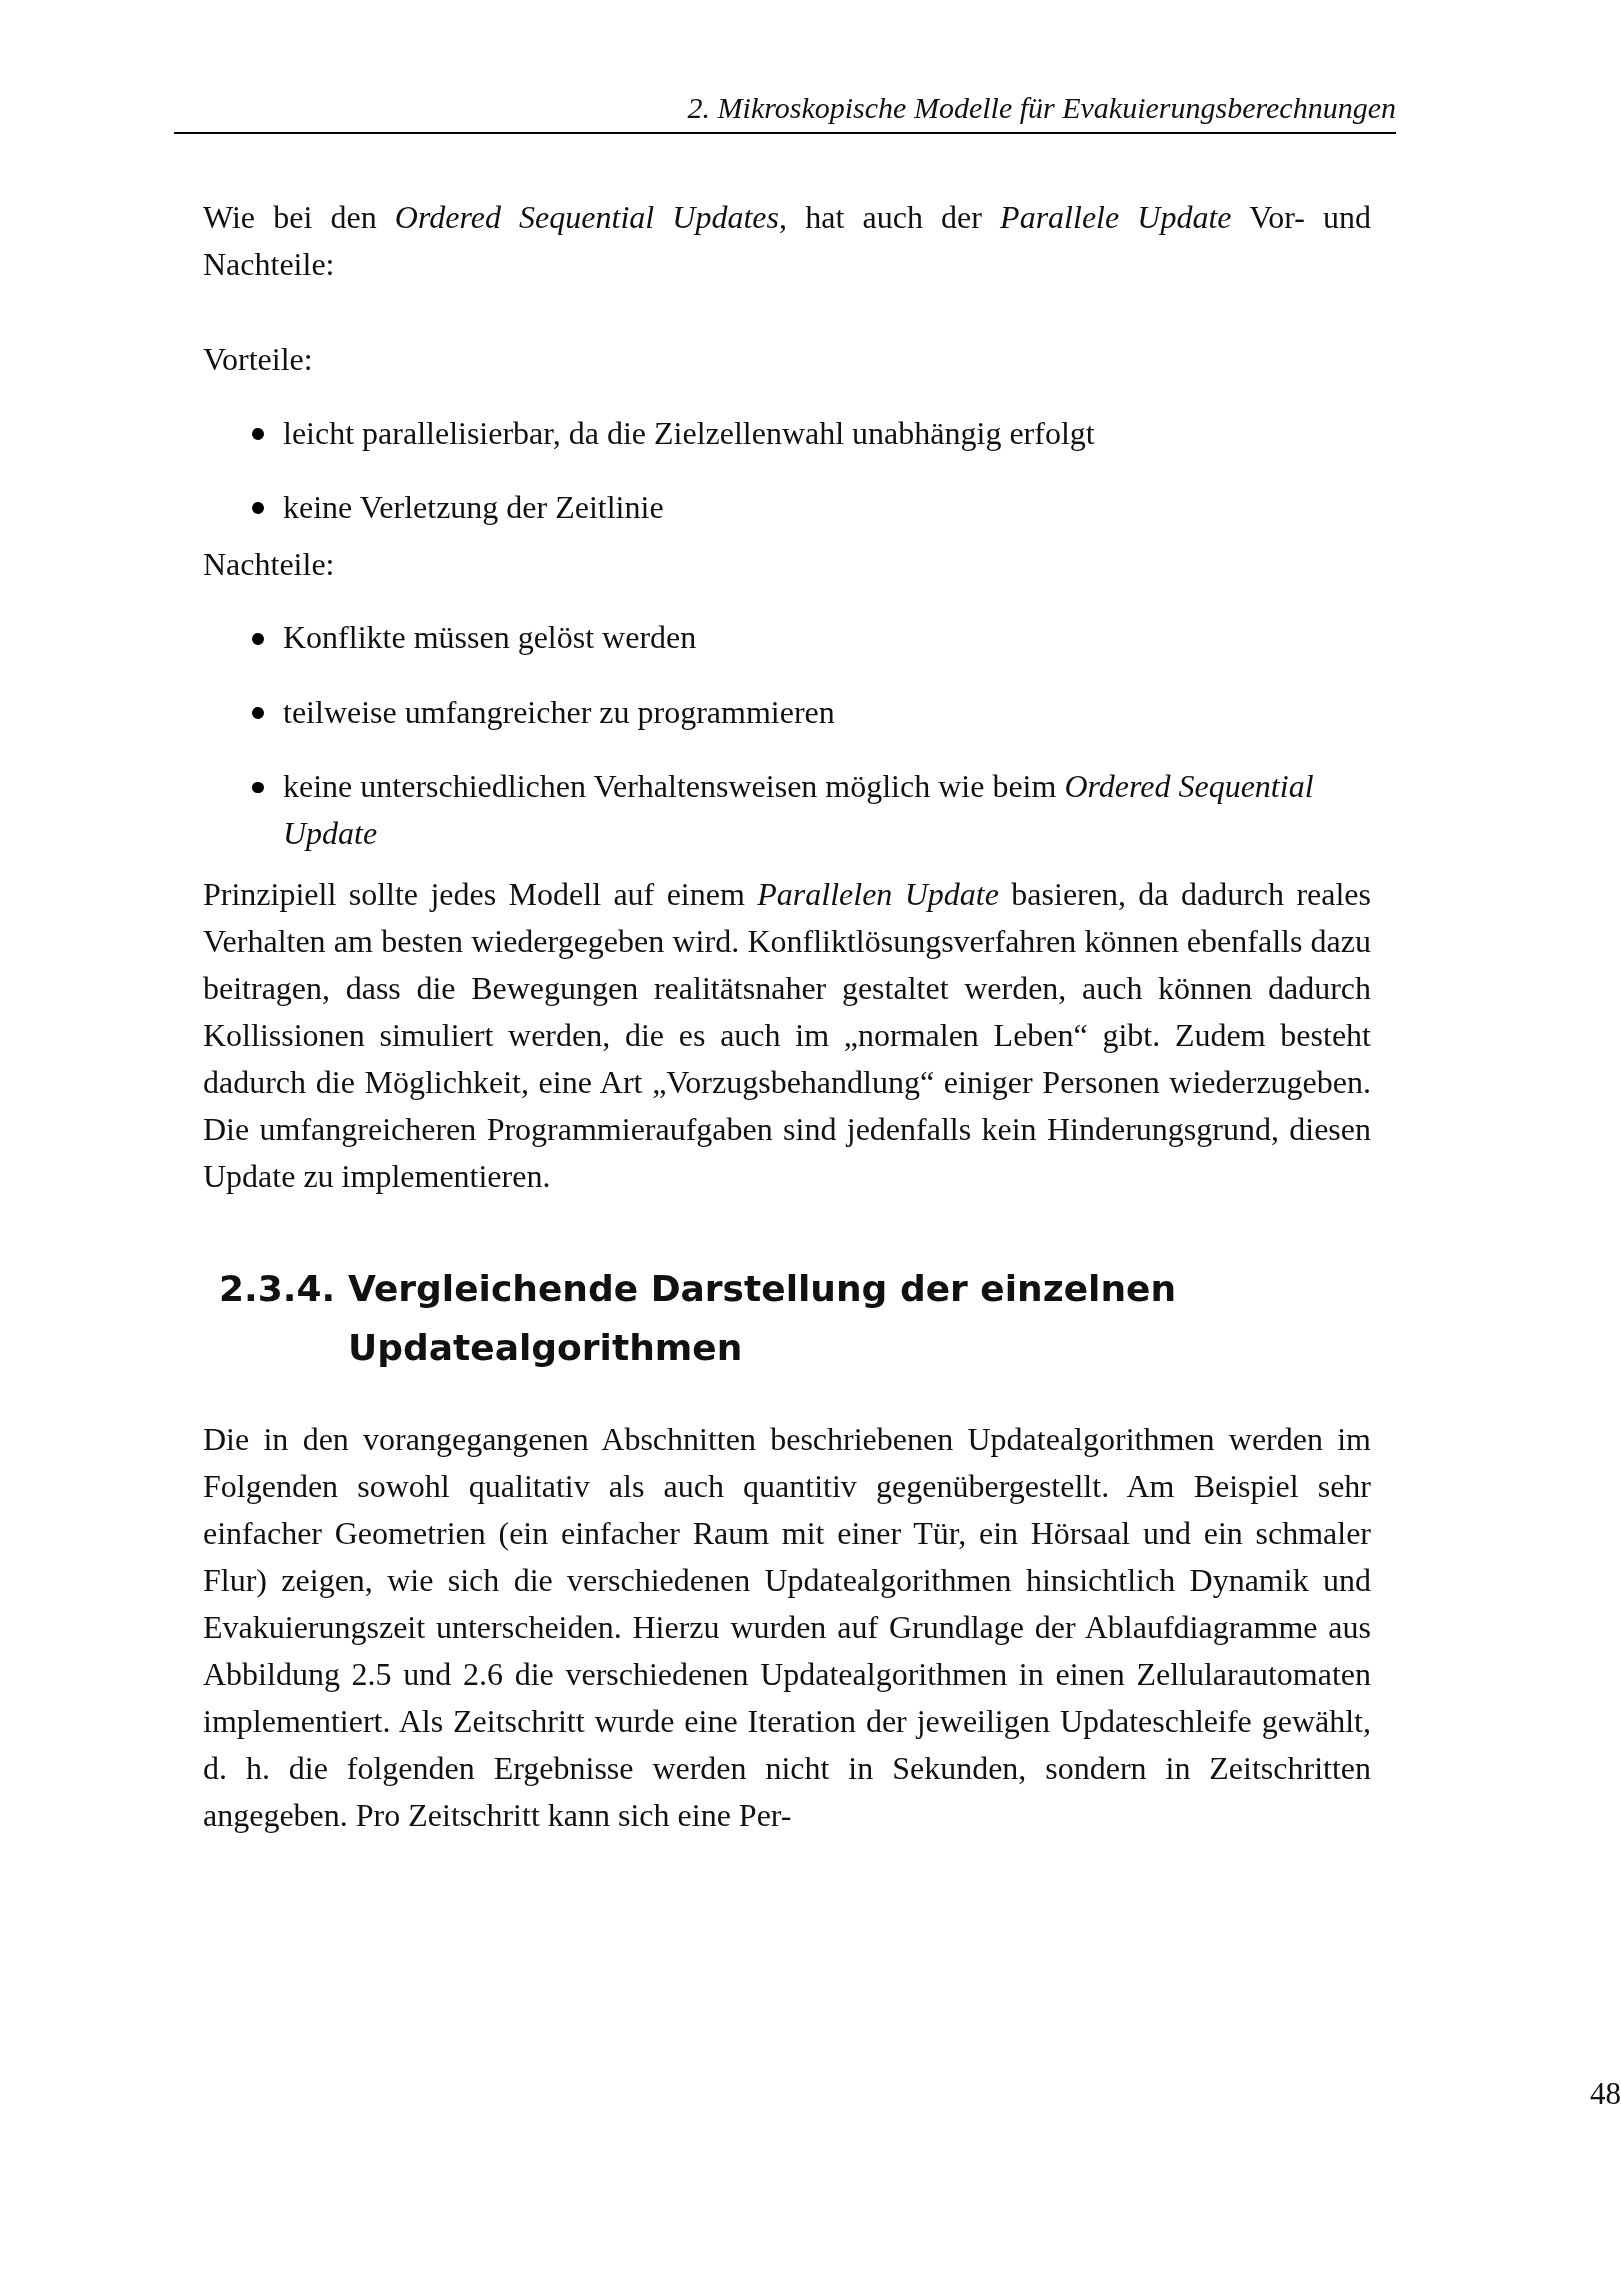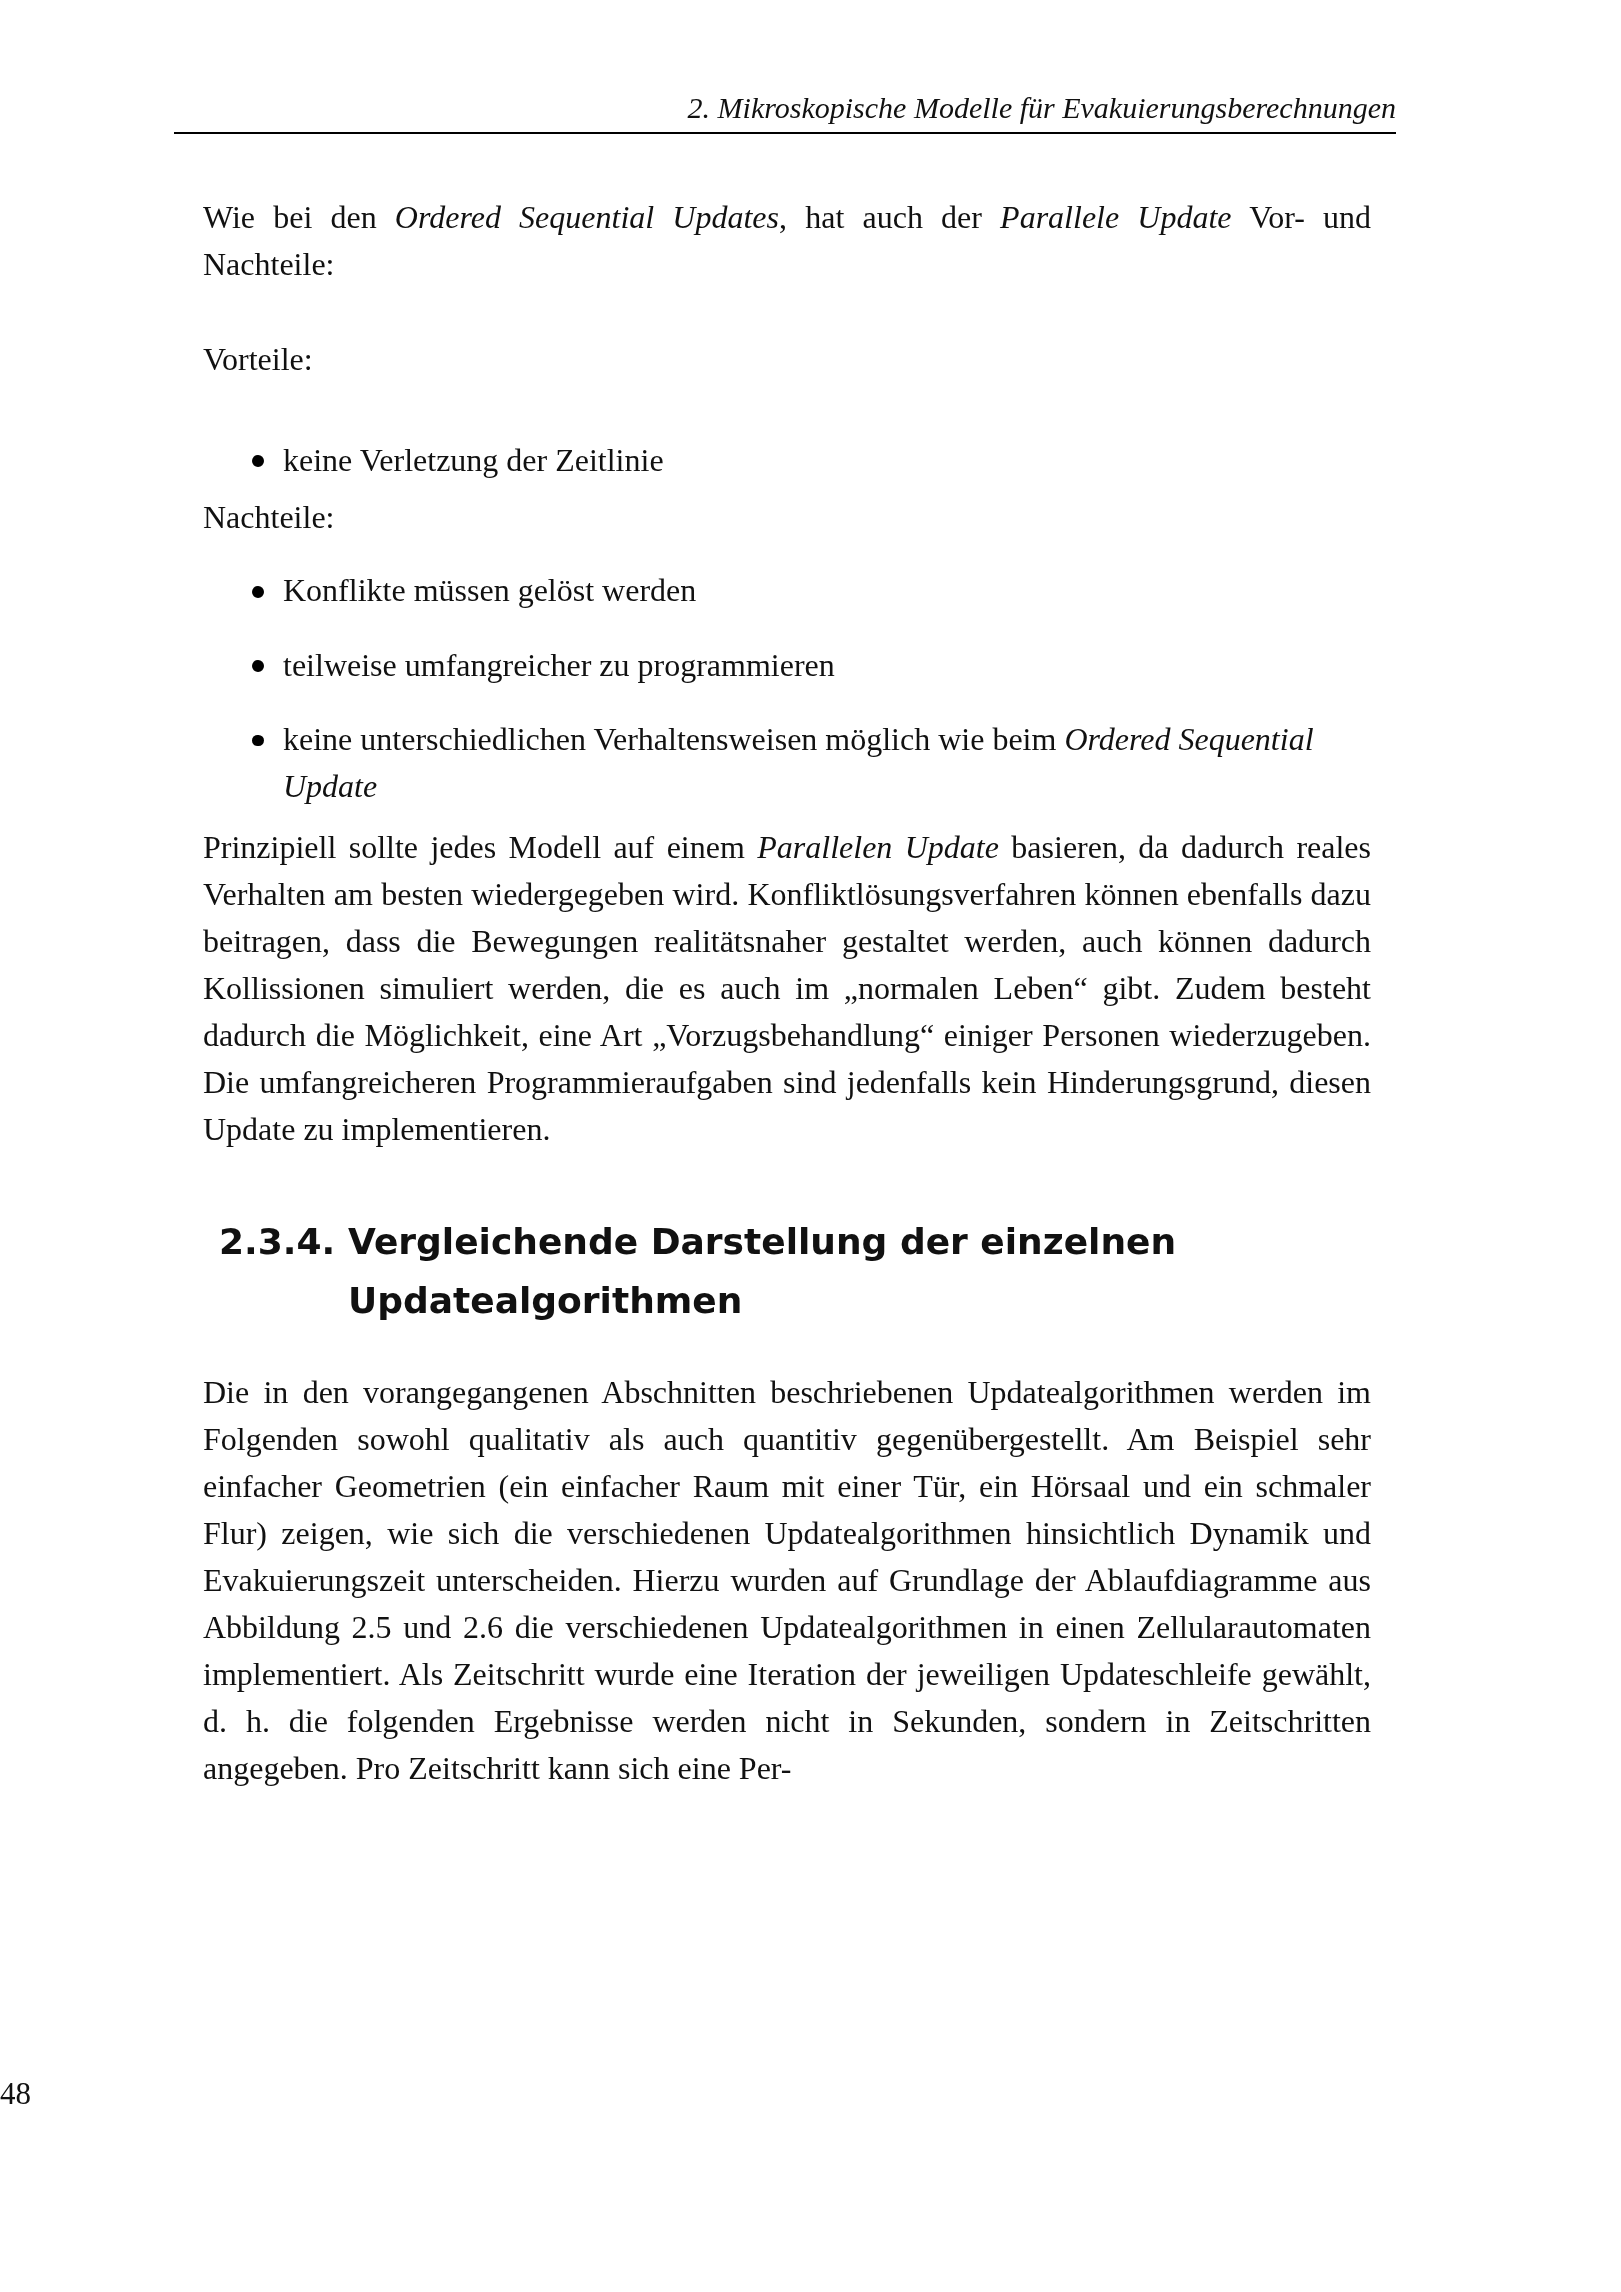--- a/index.html
+++ b/index.html
@@ -11,35 +11,36 @@
   .body { position: absolute; left: 203px; width: 1168px; top: 194px; font-size: 32px; line-height: 47px; }
   p { margin: 0; text-align: justify; }
   ul { list-style: none; margin: 0; padding: 0; }
   li { position: relative; padding-left: 80px; }
   li .bullet { position: absolute; left: 49px; top: 18.6px; width: 11.8px; height: 11.8px;
                background: #000; border-radius: 50%; }
   em { font-style: italic; }
   .heading { font-family: "DejaVu Sans", "Liberation Sans", sans-serif; font-weight: bold;
              font-size: 36px; line-height: 59px; display: flex; margin-left: 16px; }
   .heading .num { width: 129px; flex: none; }
-  .pagenum { position: absolute; left: 0; width: 1621px; top: 2076px; text-align: left; font-size: 31px; font-family: Liberation Serif, serif; }
+  .pagenum { position: absolute; left: 0; width: 1621px; top: 2076px; text-align: right; font-size: 31px; font-family: Liberation Serif, serif; }
 </style>
 </head>
 <body>
 
 <div class="header">2. Mikroskopische Modelle für Evakuierungsberechnungen</div>
 <div class="rule"></div>
 
 <div class="body">
   <p><span>Wie bei den </span><em>Ordered Sequential Updates</em><span>, hat auch der </span><em>Parallele Update</em><span> Vor- und Nachteile:</span></p>
 
   <div style="height:48px"></div>
   <p>Vorteile:</p>
   <div style="height:26.5px"></div>
   <ul>
+    <li><span class="bullet"></span><span>leicht parallelisierbar, da die Zielzellenwahl unabhängig erfolgt</span></li>
     <li style="margin-top:27.4px"><span class="bullet"></span><span>keine Verletzung der Zeitlinie</span></li>
   </ul>
   <div style="height:9.8px"></div>
   <p>Nachteile:</p>
   <div style="height:26.5px"></div>
   <ul>
     <li><span class="bullet"></span><span>Konflikte müssen gelöst werden</span></li>
     <li style="margin-top:27.4px"><span class="bullet"></span><span>teilweise umfangreicher zu programmieren</span></li>
     <li style="margin-top:27.4px"><span class="bullet"></span><span>keine unterschiedlichen Verhaltensweisen möglich wie beim </span><em>Ordered Sequential Update</em></li>
   </ul>

